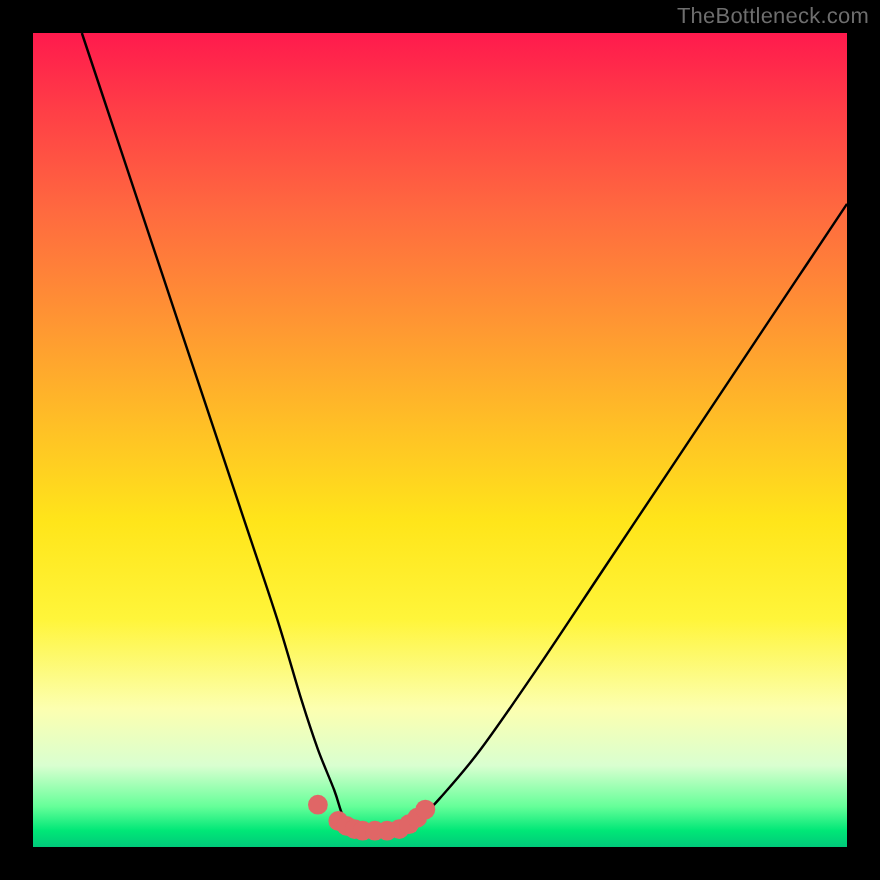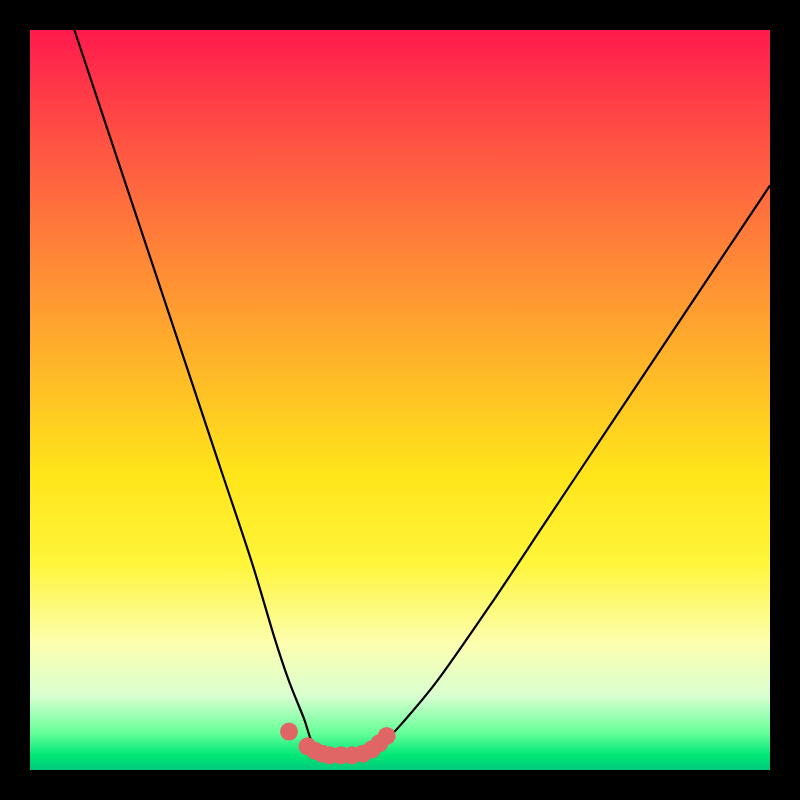--- a/index.html
+++ b/index.html
@@ -55,20 +55,21 @@
     left: 0;
     width: 740px;
     height: 740px;
     overflow: visible;
   }
 </style>
 </head>
 <body>
 
 <div class="frame">
+  <div class="watermark">TheBottleneck.com</div>
 
   <div class="plot-area">
     <svg class="curve" viewBox="0 0 740 740">
       <path id="bottleneck-path" fill="none" stroke="#000000" stroke-width="2.2" d="M 44.4 0 C 49.33333333333333 14.799999999999992, 64.13333333333333 59.199999999999946, 74 88.79999999999995 C 83.86666666666667 118.39999999999996, 93.73333333333335 148.00000000000003, 103.60000000000001 177.60000000000002 C 113.46666666666667 207.20000000000002, 123.33333333333331 236.79999999999998, 133.2 266.4 C 143.06666666666666 296, 152.93333333333334 325.59999999999997, 162.8 355.2 C 172.66666666666669 384.8, 182.53333333333333 414.4, 192.4 444 C 202.26666666666668 473.6, 213.36666666666667 505.66666666666663, 222 532.8 C 230.63333333333333 559.9333333333333, 238.03333333333336 587.0666666666666, 244.20000000000002 606.8 C 250.36666666666667 626.5333333333333, 254.06666666666666 637.6333333333333, 259 651.2 C 263.93333333333334 664.7666666666668, 270.1 678.3333333333334, 273.8 688.2 C 277.5 698.0666666666667, 278.73333333333335 704.85, 281.2 710.4 C 283.66666666666663 715.9499999999999, 286.1333333333333 719.0333333333333, 288.6 721.5 C 291.0666666666667 723.9666666666667, 292.3 724.5833333333334, 296 725.2 C 299.7 725.8166666666667, 305.8666666666667 725.2, 310.8 725.2 C 315.73333333333335 725.2, 320.6666666666667 725.8166666666667, 325.6 725.2 C 330.53333333333336 724.5833333333334, 335.4666666666667 723.9666666666667, 340.40000000000003 721.5 C 345.33333333333337 719.0333333333333, 350.26666666666665 714.7166666666667, 355.2 710.4 C 360.1333333333333 706.0833333333333, 361.3666666666667 705.4666666666667, 370 695.6 C 378.6333333333333 685.7333333333333, 392.20000000000005 670.9333333333334, 407.00000000000006 651.2 C 421.80000000000007 631.4666666666667, 440.3 604.3333333333334, 458.8 577.2 C 477.3 550.0666666666667, 498.26666666666665 518, 518 488.4 C 537.7333333333333 458.79999999999995, 557.4666666666667 429.19999999999993, 577.2 399.59999999999997 C 596.9333333333334 370, 616.6666666666666 340.4, 636.4 310.8 C 656.1333333333333 281.20000000000005, 678.3333333333333 247.9, 695.5999999999999 222 C 712.8666666666666 196.1, 732.6 166.49999999999997, 740 155.39999999999998"></path>
       <g id="dots">
           <circle cx="259" cy="701.52" r="9" fill="#e06666"></circle>
           <circle cx="277.5" cy="716.32" r="9" fill="#e06666"></circle>
           <circle cx="284.90000000000003" cy="720.76" r="9" fill="#e06666"></circle>
           <circle cx="292.3" cy="723.72" r="9" fill="#e06666"></circle>
           <circle cx="299.70000000000005" cy="725.2" r="9" fill="#e06666"></circle>

